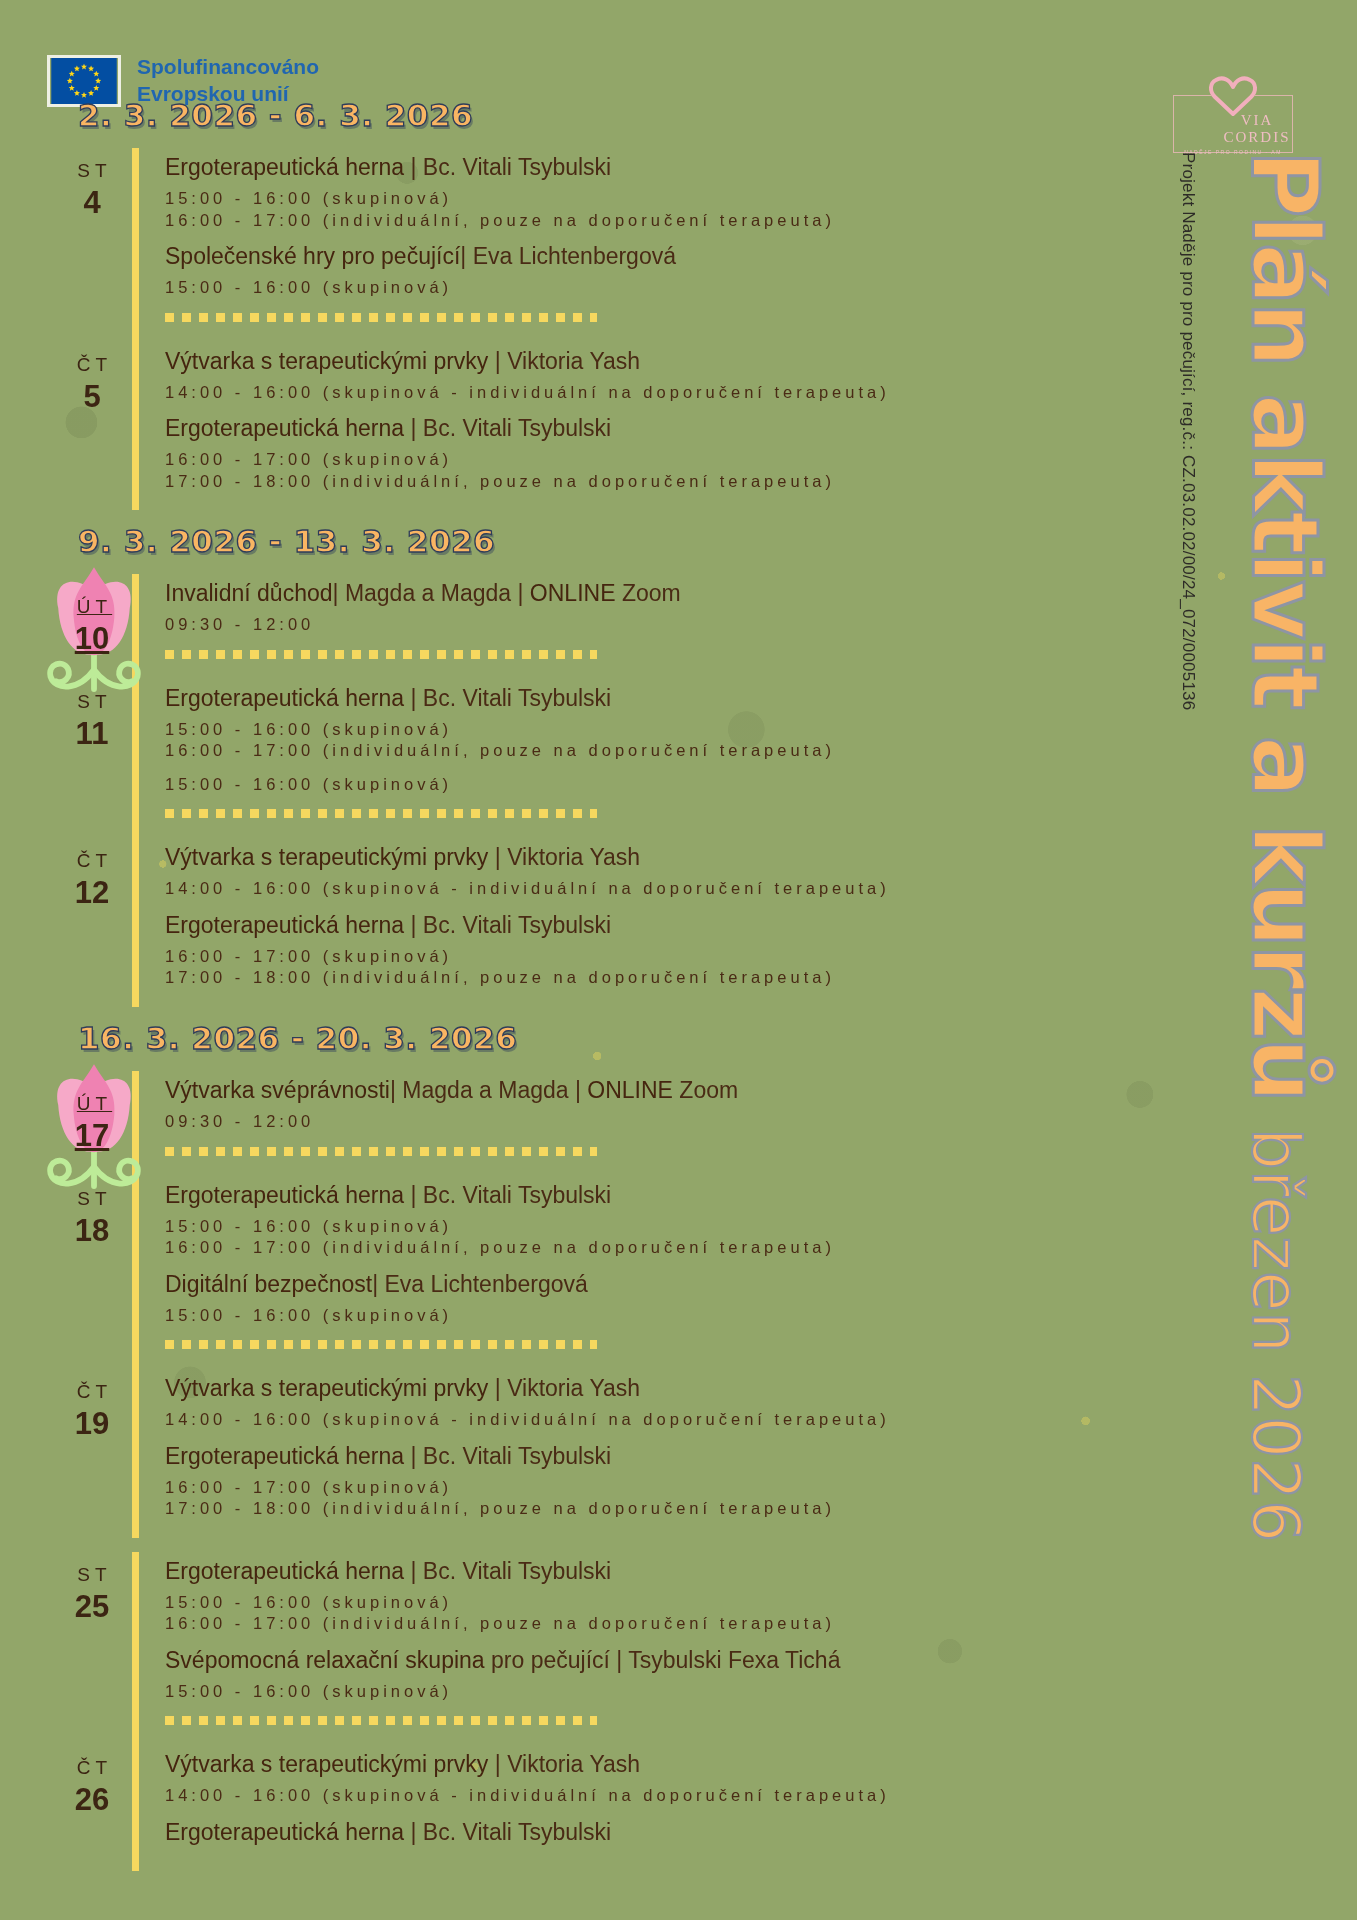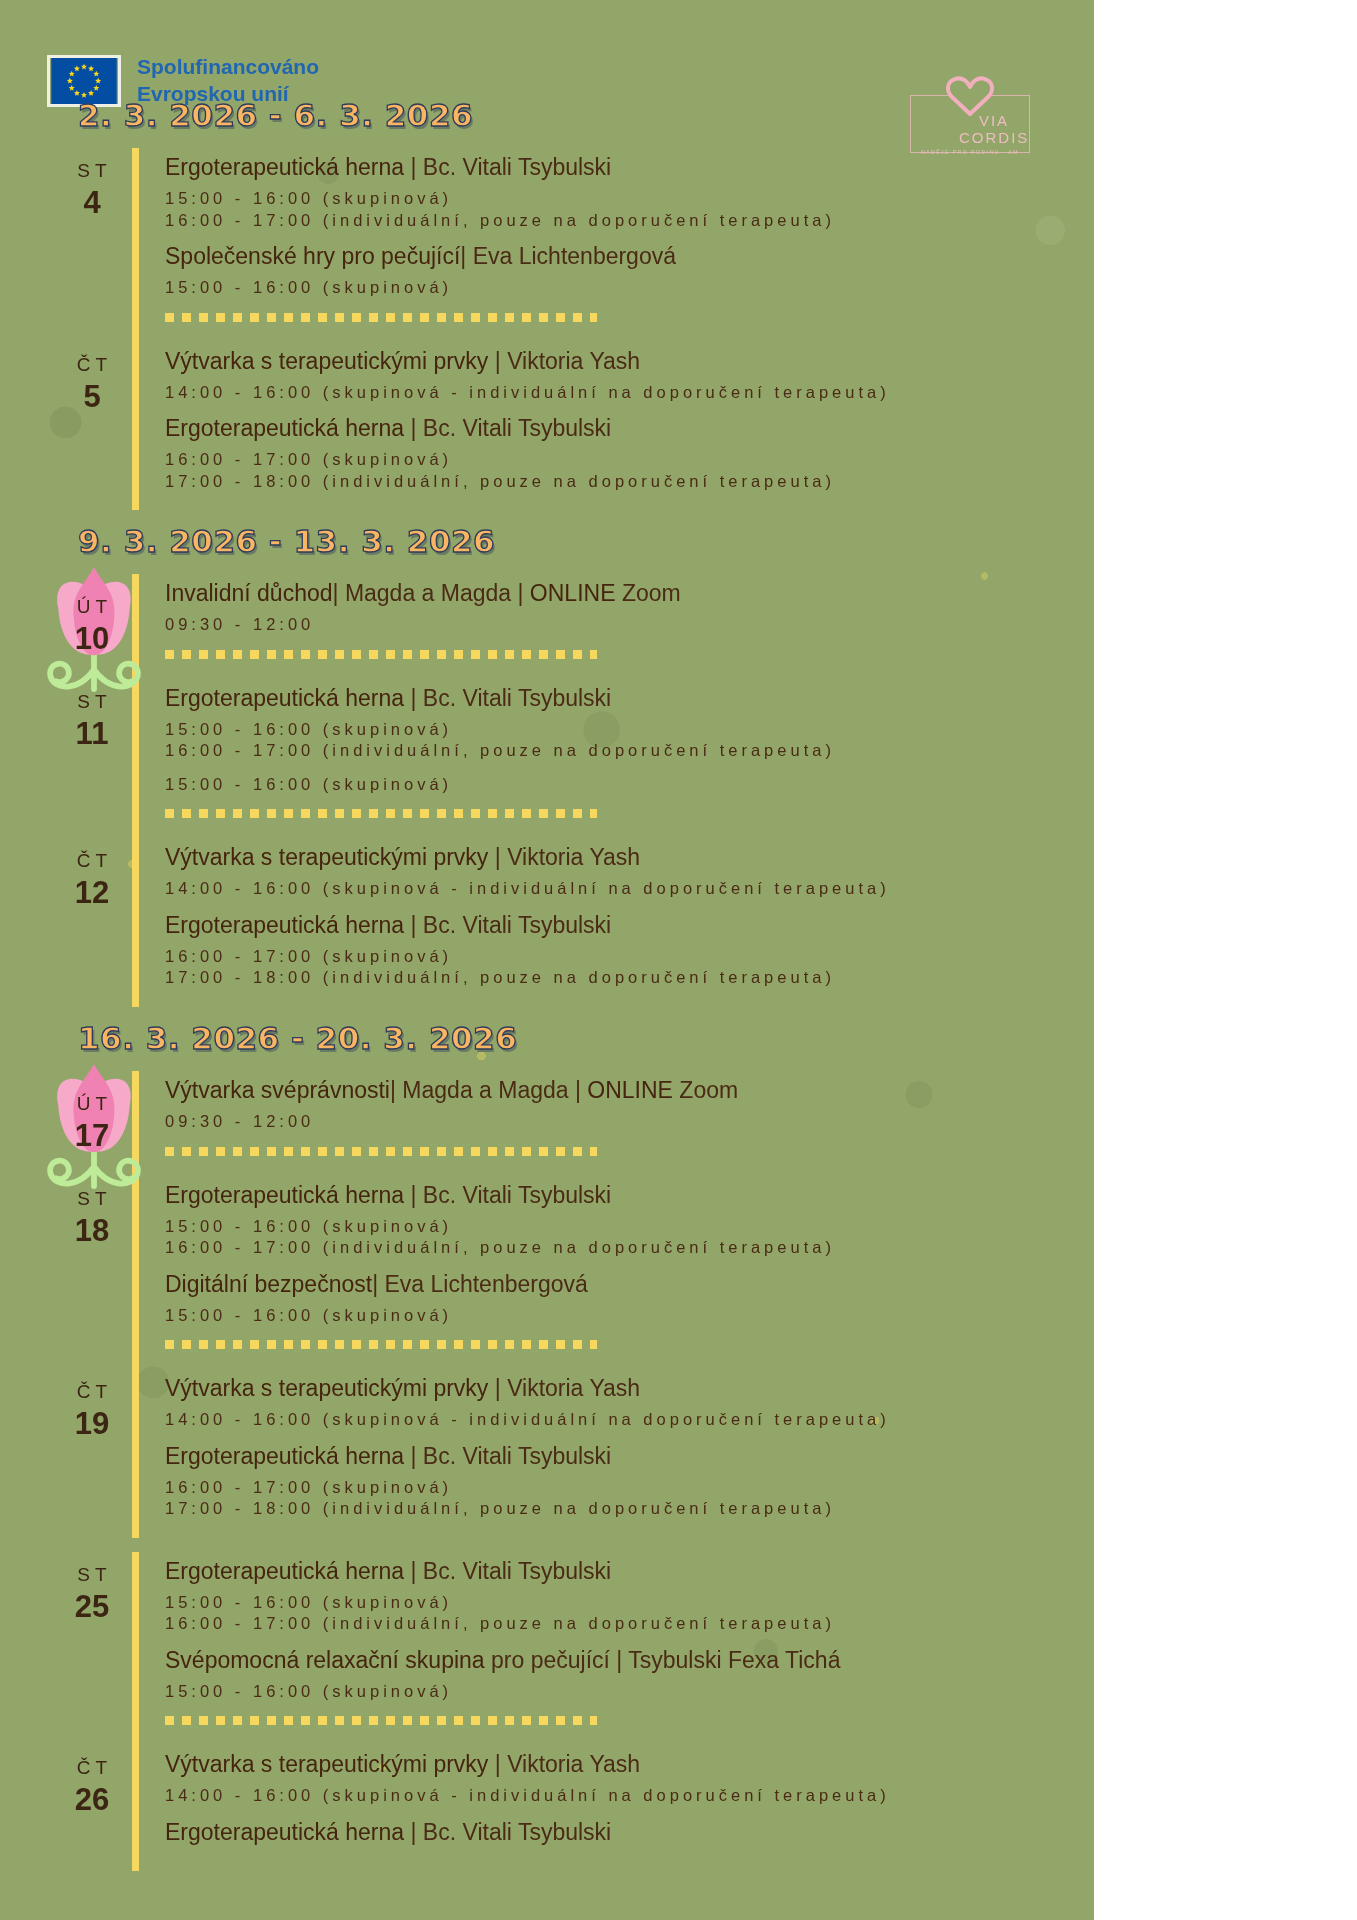--- a/index.html
+++ b/index.html
@@ -1,17 +1,17 @@
 <!DOCTYPE html>
 <html><head>
 <meta charset="utf-8">
 <style>
   html,body{margin:0;padding:0;}
   body{width:1357px;height:1920px;overflow:hidden;font-family:"Liberation Sans",sans-serif;}
-  .poster{position:relative;width:1094px;height:1920px;overflow:hidden;
+  .poster{position:relative;width:1357px;height:1920px;overflow:hidden;
     background-color:#92a669;
     background-image:
       radial-gradient(circle 26px at 6% 22%, rgba(124,142,88,.45) 0 60%, transparent 62%),
       radial-gradient(circle 18px at 30% 9%, rgba(124,142,88,.40) 0 60%, transparent 62%),
       radial-gradient(circle 30px at 55% 38%, rgba(124,142,88,.35) 0 60%, transparent 62%),
       radial-gradient(circle 22px at 84% 57%, rgba(124,142,88,.38) 0 60%, transparent 62%),
       radial-gradient(circle 26px at 14% 72%, rgba(124,142,88,.38) 0 60%, transparent 62%),
       radial-gradient(circle 20px at 70% 86%, rgba(124,142,88,.38) 0 60%, transparent 62%),
       radial-gradient(circle 7px at 44% 55%, rgba(213,204,94,.55) 0 60%, transparent 62%),
       radial-gradient(circle 6px at 12% 45%, rgba(213,204,94,.55) 0 60%, transparent 62%),
@@ -23,21 +23,21 @@
 
   
   .eu-block{position:absolute;top:54px;left:47px;display:flex;align-items:center;}
   .eu-flag{width:68px;height:46px;border:3px solid #eef0e4;display:block;}
   .eu-text{margin-left:16px;color:#2066b0;font-weight:bold;font-size:21px;line-height:1.28;}
 
   
   .vc{position:absolute;top:95px;right:64px;width:118px;height:56px;
       border:1px solid rgba(242,185,192,.75);text-align:center;}
   .vc-heart{position:absolute;top:-22px;left:50%;transform:translateX(-50%);width:52px;height:44px;}
-  .vc-name{margin-top:16px;font-family:Liberation Sans, sans-serif;font-size:15px;letter-spacing:2px;color:#efbdc3;margin-left:48px;}
+  .vc-name{margin-top:16px;font-family:Liberation Serif, serif;font-size:15px;letter-spacing:2px;color:#efbdc3;margin-left:48px;}
   .vc-tag{margin-top:3px;font-size:5px;letter-spacing:1.5px;color:#efbdc3;}
 
   
   .side-project{position:absolute;top:152px;left:1198px;transform:rotate(90deg);transform-origin:0 0;
     white-space:nowrap;font-size:17px;color:#2d2b27;letter-spacing:.2px;font-family:"Liberation Sans",sans-serif;}
   .side-title{position:absolute;top:150px;left:1338px;transform:rotate(90deg);transform-origin:0 0;white-space:nowrap;}
   .side-title .big{font-family:"DejaVu Sans",sans-serif;font-weight:bold;font-size:92px;letter-spacing:-3px;
     color:#f8b466;-webkit-text-stroke:3px #8e95a4;}
   .side-title .light{font-family:"DejaVu Sans",sans-serif;font-weight:normal;font-size:66px;margin-left:28px;
     color:#f8b466;-webkit-text-stroke:2.2px #8e95a4;letter-spacing:0;}
@@ -45,21 +45,21 @@
   
   .weeks{position:absolute;top:98px;left:52px;width:1090px;}
   .week{margin-bottom:14px;}
   .week-range{font-family:"DejaVu Sans",sans-serif;font-weight:bold;font-size:31px;line-height:1.1;
     margin:0 0 16px 26px;color:#f9b563;-webkit-text-stroke:1.3px #2e3c5a;
     text-shadow:2px 3px 0 rgba(46,60,90,.40);letter-spacing:.5px;}
   .day-block{display:flex;align-items:stretch;}
   .day-label{position:relative;flex:0 0 80px;width:80px;text-align:center;padding-top:12px;color:#3c2513;}
   .day-abbr{font-size:19px;letter-spacing:5px;padding-left:5px;font-weight:500;}
   .day-num{font-size:31px;font-weight:bold;margin-top:3px;}
-  .day-label.has-tulip{padding-top:22px;}
+  .day-label.has-tulip{padding-top:22px;text-decoration:underline;}
   .tulip{position:absolute;top:-16px;left:-16px;width:116px;height:152px;z-index:0;}
   .has-tulip .day-abbr,.has-tulip .day-num{position:relative;z-index:1;}
   .day-content{border-left:7px solid #f6d85f;padding:4px 0 8px 26px;min-height:60px;}
   .event{padding:2px 0 10px 0;}
   .event-title{font-size:23px;line-height:1.18;color:#45250f;margin:0 0 7px 0;}
   .event-title .tb{font-weight:normal;}
   .event-title .tr{font-weight:normal;color:#4a2b15;}
   .event-time{font-size:16.5px;line-height:1.3;letter-spacing:4px;color:#4a2b15;}
   .dots{width:432px;height:9px;margin:4px 0 12px 0;
     background:repeating-linear-gradient(to right,#f6d85f 0 9px,transparent 9px 17px);}

